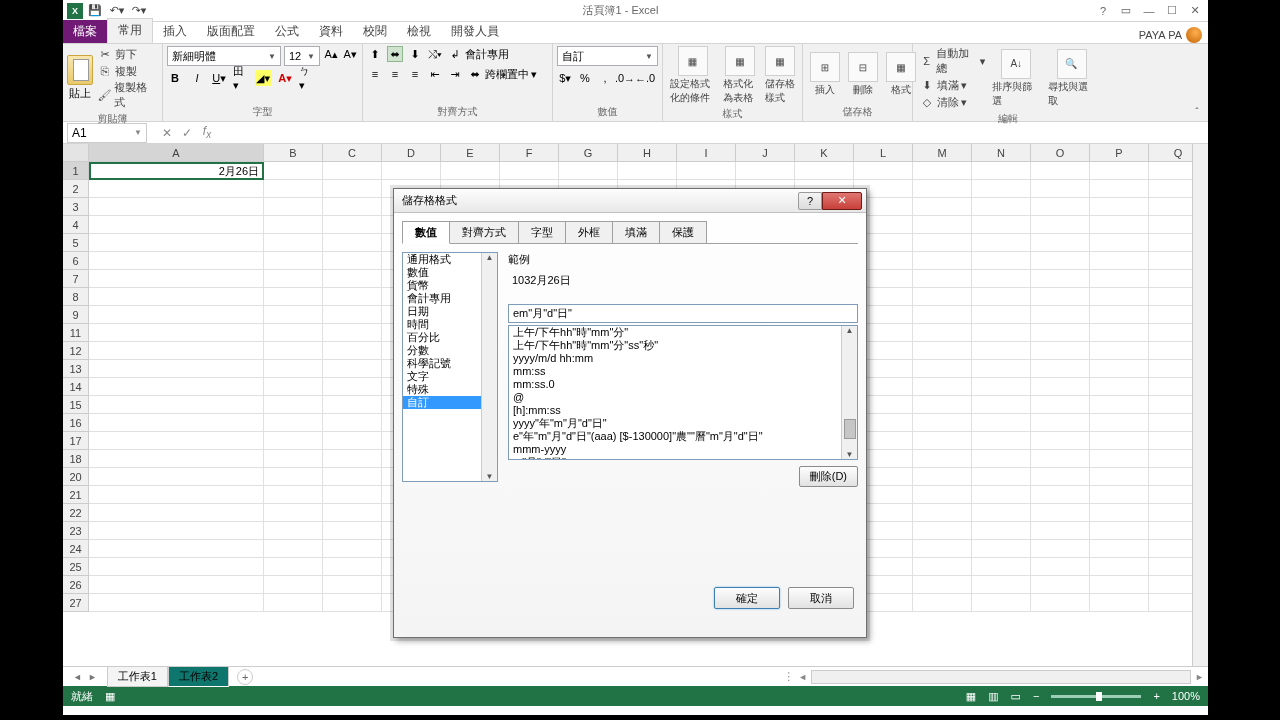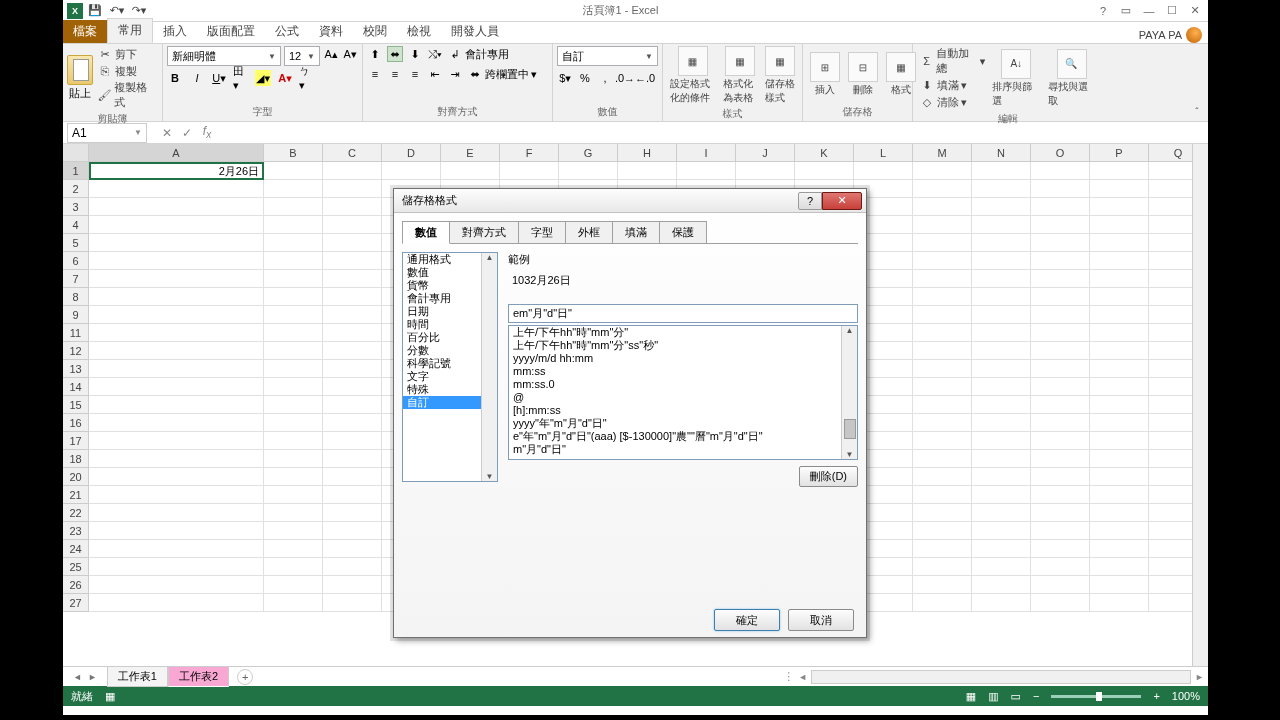--- a/index.html
+++ b/index.html
@@ -7,21 +7,21 @@
 .app { position: absolute; top: 0; left: 63px; width: 1145px; height: 715px; background: #fff; }
 .titlebar { height: 22px; background: #fff; border-bottom: 1px solid #d4d4d4; display: flex; align-items: center; font-size: 11px; }
 .titlebar .qat { display: flex; align-items: center; gap: 2px; padding-left: 4px; }
 .qat-btn { width: 20px; height: 18px; display: flex; align-items: center; justify-content: center; color: #444; }
 .excel-ico { width: 16px; height: 16px; background: #217346; color: #fff; display: flex; align-items: center; justify-content: center; font-size: 9px; font-weight: bold; }
 .titlebar .title { flex: 1; text-align: center; color: #666; }
 .titlebar .winbtns { display: flex; gap: 1px; padding-right: 2px; }
 .winbtn { width: 22px; height: 18px; display: flex; align-items: center; justify-content: center; font-size: 11px; color: #666; }
 .tabbar { height: 22px; background: #fff; display: flex; align-items: flex-end; font-size: 12px; border-bottom: 1px solid #d4d4d4; }
 .tab { padding: 3px 10px; color: #444; }
-.tab.file { background: #a16207; color: #fff; }
+.tab.file { background: #701a75; color: #fff; }
 .tab.active { border: 1px solid #d4d4d4; border-bottom: 1px solid #f1f1f1; background: #f1f1f1; }
 .tabbar .spacer { flex: 1; }
 .user { display: flex; align-items: center; gap: 4px; padding-right: 6px; font-size: 11px; color: #444; }
 .user-avatar { width: 16px; height: 16px; border-radius: 50%; background: radial-gradient(circle at 60% 35%, #ffb050, #c06000); }
 .ribbon { height: 78px; background: #f1f1f1; border-bottom: 1px solid #d4d4d4; display: flex; position: relative; }
 .ribbon-group { border-right: 1px solid #d4d4d4; display: flex; flex-direction: column; }
 .ribbon-group .ctrls { flex: 1; display: flex; align-items: center; padding: 2px 4px; gap: 2px; }
 .ribbon-group .label { text-align: center; font-size: 10px; color: #666; padding-bottom: 2px; }
 .rib-ico { width: 16px; height: 16px; display: inline-flex; align-items: center; justify-content: center; font-size: 11px; }
 .combo { height: 20px; border: 1px solid #abadb3; background: #fff; font-size: 11px; display: flex; align-items: center; padding: 0 4px; justify-content: space-between; }
@@ -39,21 +39,21 @@
 .col-h { border-right: 1px solid #ccc; text-align: center; font-size: 11px; color: #444; line-height: 18px; }
 .row { display: flex; height: 18px; }
 .row-h { width: 26px; background: #f0f0f0; border-right: 1px solid #ccc; border-bottom: 1px solid #ccc; text-align: center; font-size: 11px; color: #444; line-height: 18px; }
 .cell { border-right: 1px solid #e0e0e0; border-bottom: 1px solid #e0e0e0; font-size: 11px; padding: 0 3px; line-height: 17px; text-align: right; }
 .row-h.active, .col-h.active { background: #d5d5d5; }
 .cell.selected { border: 2px solid #217346; line-height: 15px; }
 .vscroll { position: absolute; top: 0; right: 0; width: 16px; bottom: 0; background: #f0f0f0; border-left: 1px solid #ccc; }
 .sheet-tabs { height: 20px; background: #fff; border-top: 1px solid #ccc; display: flex; align-items: center; font-size: 11px; }
 .sheet-nav{display:flex;gap:6px;padding:0 10px;color:#777;font-size:9px;}
 .sheet-tab { padding: 2px 10px; border: 1px solid #ccc; border-top: none; background: #f4f4f4; }
-.sheet-tab.active { background: #f9a8d4; border-bottom: 1px solid #fff; }
+.sheet-tab.active { background: #0f766e; border-bottom: 1px solid #fff; }
 .add-sheet { width: 16px; height: 16px; border: 1px solid #ccc; border-radius: 50%; margin-left: 8px; display: flex; align-items: center; justify-content: center; font-size: 11px; color: #666; }
 .hscroll{flex:1;display:flex;align-items:center;justify-content:flex-end;padding-right:4px;gap:4px;}
 .hscroll-track{width:380px;height:14px;border:1px solid #ccc;background:#f0f0f0;position:relative;}
 .statusbar { height: 20px; background: #217346; color: #fff; display: flex; align-items: center; font-size: 11px; padding: 0 8px; gap: 12px; }
 .statusbar .spacer { flex: 1; }
 .zoom-slider { width: 90px; height: 3px; background: #9ccfb8; position: relative; }
 .zoom-slider::after { content: ""; position: absolute; left: 50%; top: -3px; width: 6px; height: 9px; background: #fff; }
 .dialog { position: absolute; left: 330px; top: 188px; width: 474px; height: 450px; background: linear-gradient(#fff,#f4f4f4); border: 1px solid #707070; box-shadow: 3px 3px 6px rgba(0,0,0,.35), 0 0 0 3px rgba(0,0,0,.1); }
 .dlg-title { height: 24px; background: linear-gradient(#fdfdfd, #e8e8e8); border-bottom: 1px solid #c0c0c0; display: flex; align-items: center; padding-left: 8px; font-size: 11px; }
 .dlg-title .spacer { flex: 1; }
@@ -73,21 +73,21 @@
 .sample-box { margin-bottom: 6px; }
 .sample-label { margin-bottom: 4px; }
 .sample-val { padding: 2px 0 8px 4px; }
 .type-input { width: 100%; height: 19px; border: 1px solid #7f9db9; background: #fff; padding: 0 4px; font-size: 11px; margin-top: 2px; }
 .type-list { width: 100%; height: 135px; border: 1px solid #7f9db9; background: #fff; margin-top: 2px; overflow: hidden; position: relative; }
 .type-list .item { padding: 0 4px; line-height: 13px; font-size: 11px; white-space: nowrap; }
 .type-list .sb{position:absolute;right:0;top:0;width:16px;bottom:0;background:#f0f0f0;border-left:1px solid #ccc;display:flex;flex-direction:column;justify-content:space-between;align-items:center;font-size:8px;color:#555;}
 .type-list .thumb{width:12px;height:20px;background:#c6c6c6;border:1px solid #9a9a9a;position:absolute;right:1px;bottom:20px;}
 .del-btn { float: right; margin-top: 6px; padding: 2px 10px; border: 1px solid #8b8b8b; background: linear-gradient(#fdfdfd,#e2e2e2); font-size: 11px; border-radius: 2px; }
 .help-text { clear: both; padding-top: 20px; font-size: 11px; }
-.dlg-btns { position: absolute; bottom: 6px; right: 12px; display: flex; gap: 8px; }
+.dlg-btns { position: absolute; bottom: 28px; right: 12px; display: flex; gap: 8px; }
 .dlg-btn { width: 66px; height: 22px; border: 1px solid #8b8b8b; background: linear-gradient(#fdfdfd,#e2e2e2); font-size: 11px; border-radius: 2px; }
 .dlg-btn.primary { border: 1px solid #3c7fb1; box-shadow: 0 0 2px #7ab7e6; }
 .paste-big { display:flex;flex-direction:column;align-items:center;gap:1px; }
 .paste-ico { width:26px;height:30px;background:linear-gradient(#f8e7b0,#e9c96c);border:1px solid #c9a63e;border-radius:2px;position:relative; }
 .paste-ico::after{content:"";position:absolute;left:5px;top:3px;width:14px;height:20px;background:#fff;border:1px solid #9a9a9a;}
 .bigbtn{display:flex;flex-direction:column;align-items:center;font-size:10px;color:#444;padding:0 3px;gap:1px;}
 .bigbtn .ico{width:30px;height:30px;display:flex;align-items:center;justify-content:center;border:1px solid #cfcfcf;background:#fafafa;}
 </style>
 </head>
 <body>
@@ -891,20 +891,21 @@
             <div id="type-items">
                 <div class="item">上午/下午hh"時"mm"分"</div>
                 <div class="item">上午/下午hh"時"mm"分"ss"秒"</div>
                 <div class="item">yyyy/m/d hh:mm</div>
                 <div class="item">mm:ss</div>
                 <div class="item">mm:ss.0</div>
                 <div class="item">@</div>
                 <div class="item">[h]:mm:ss</div>
                 <div class="item">yyyy"年"m"月"d"日"</div>
                 <div class="item">e"年"m"月"d"日"(aaa) [$-130000]"農""曆"m"月"d"日"</div>
+                <div class="item">mmm-yyyy</div>
                 <div class="item">m"月"d"日"</div>
               </div>
             <div class="sb">
                 <span>▲</span>
                 <span>▼</span>
               </div>
             <div class="thumb"></div>
           </div>
           <button class="del-btn">刪除(D)</button>
         </div>

